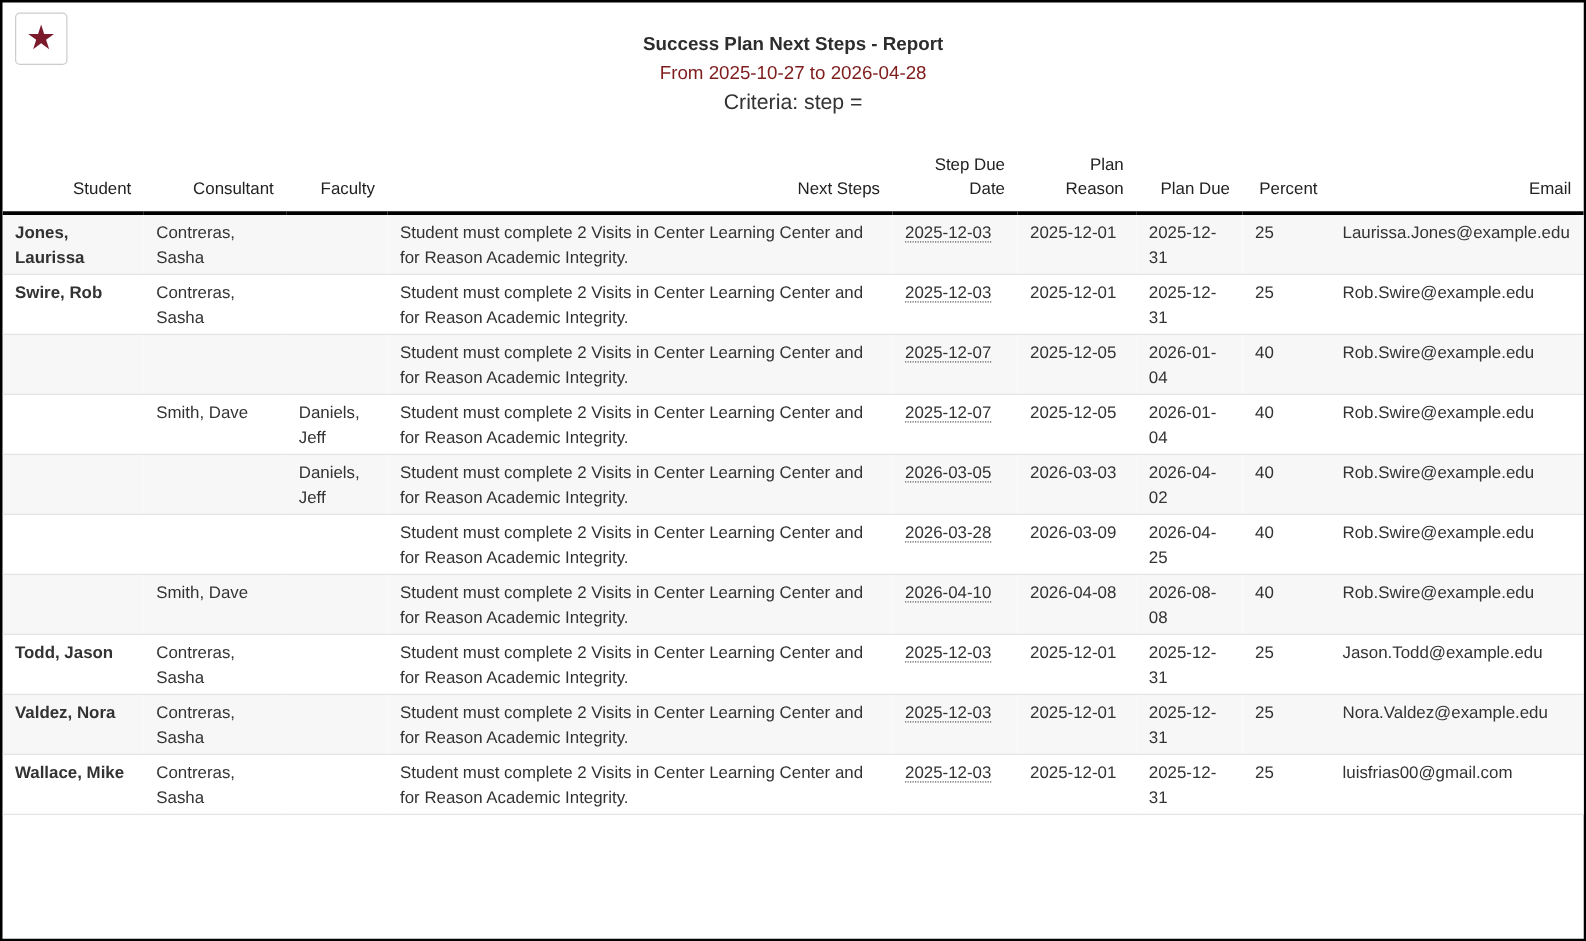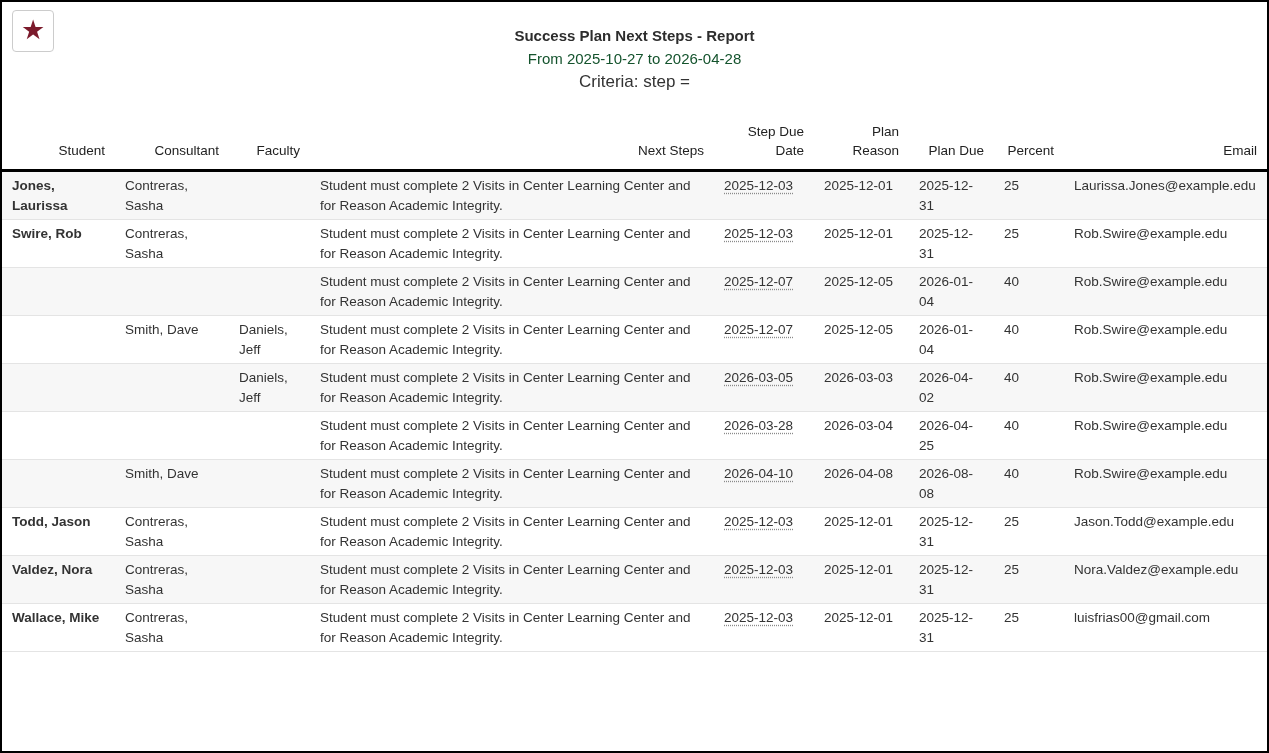--- a/index.html
+++ b/index.html
@@ -47,21 +47,21 @@
   }
   .plan-name {
     padding-top: 31px;
     font-size: 15.5px;
     font-weight: bold;
     color: #2d2d2d;
   }
   .date-range {
     padding-top: 6px;
     font-size: 15px;
-    color: #14532d;
+    color: #7f1d1d;
   }
   .criteria {
     padding-top: 5px;
     font-size: 17px;
     color: #333333;
   }
   
   table.report {
     width: 100%;
     border-collapse: collapse;
@@ -211,21 +211,21 @@
       <td>Rob.Swire@example.edu</td>
     </tr>
         <tr>
       <td class="cell-student"></td>
       <td></td>
       <td></td>
       <td>Student must complete 2 Visits in Center Learning Center and for Reason Academic Integrity.</td>
       <td>
         <span class="step-due-link">2026-03-28</span>
       </td>
-      <td>2026-03-04</td>
+      <td>2026-03-09</td>
       <td>2026-04-25</td>
       <td>40</td>
       <td>Rob.Swire@example.edu</td>
     </tr>
         <tr>
       <td class="cell-student"></td>
       <td>Smith, Dave</td>
       <td></td>
       <td>Student must complete 2 Visits in Center Learning Center and for Reason Academic Integrity.</td>
       <td>

